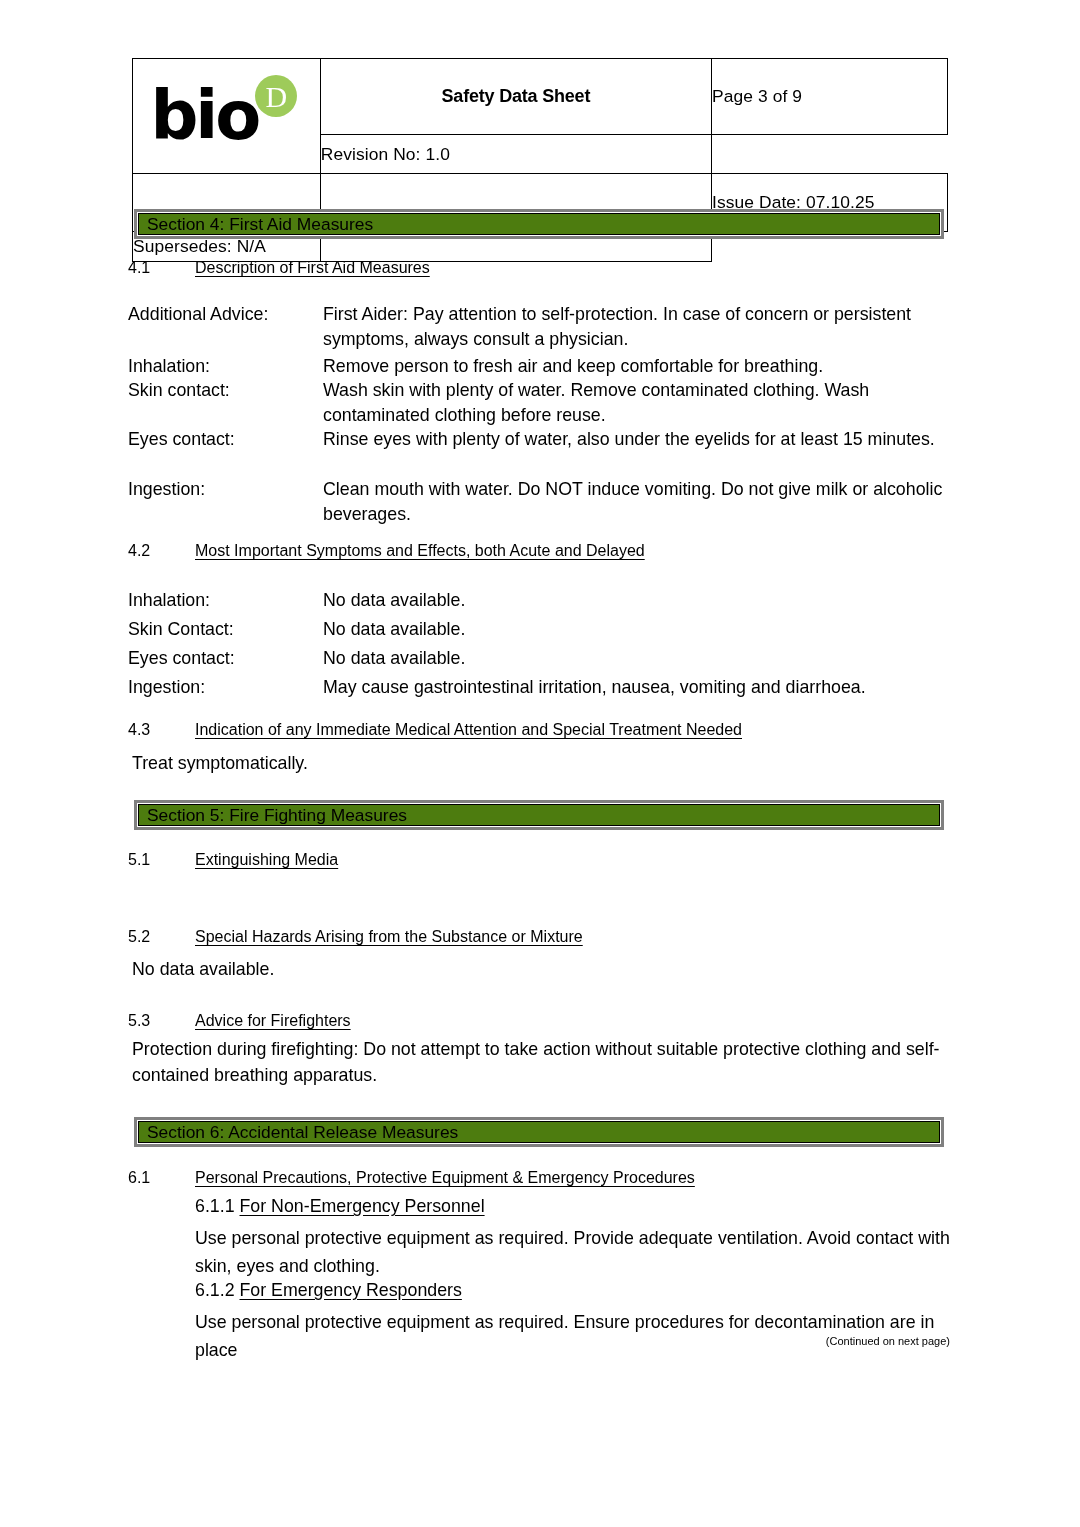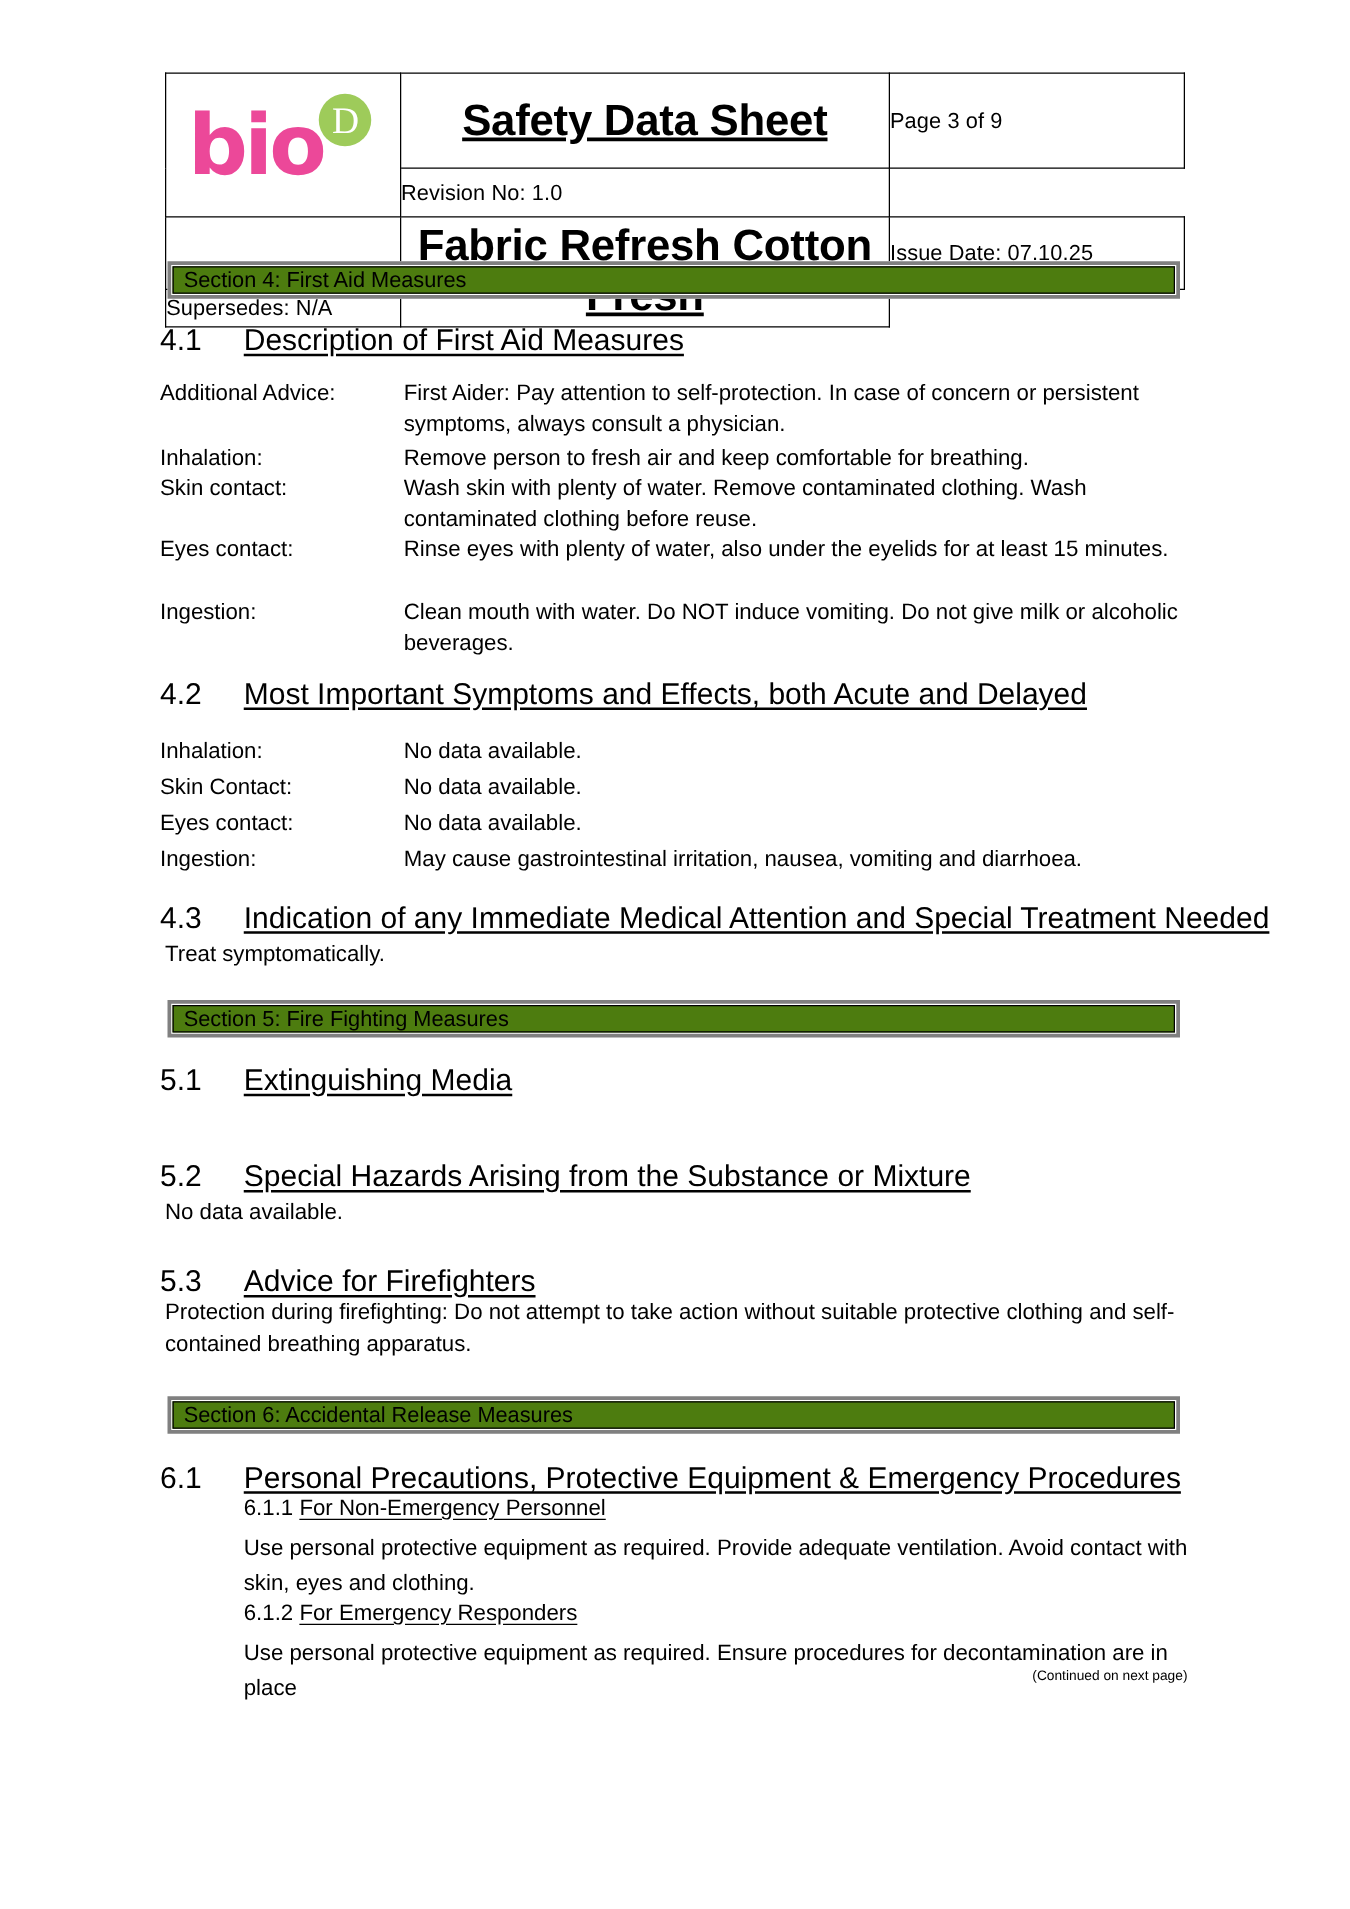--- a/index.html
+++ b/index.html
@@ -41,25 +41,24 @@
   }
   .cell-logo {
     width: 178px;
     height: 114px;
     text-align: center;
   }
   .cell-title {
     width: 372px;
     text-align: center;
     font-weight: bold;
-    font-size: 35px;
+    font-size: 18px;
     letter-spacing: -0.2px;
     height: 57px;
     padding-bottom: 2px;
-    text-decoration: underline;
   }
   .cell-info {
     width: 224px;
     height: 28.5px;
     font-size: 17.4px;
     padding-left: 8px;
     white-space: nowrap;
     letter-spacing: 0.1px;
   }
 
@@ -72,21 +71,21 @@
   }
   .logo-bio {
     position: absolute;
     left: 0;
     top: 2px;
     font-family: "DejaVu Sans", sans-serif;
     font-weight: bold;
     font-size: 67px;
     line-height: 78px;
     letter-spacing: -3px;
-    color: #ec4899;
+    color: #000000;
   }
   .logo-d-circle {
     position: absolute;
     left: 105px;
     top: 0px;
     width: 42px;
     height: 42px;
     border-radius: 50%;
     background: #9ECB5A;
   }
@@ -130,21 +129,21 @@
     transform: translateY(-50%);
     font-size: 17.4px;
     white-space: nowrap;
     letter-spacing: 0px;
   }
 
   
   .sub-head {
     position: absolute;
     left: 128px;
-    font-size: 24px;
+    font-size: 16px;
     white-space: nowrap;
   }
   .sub-head .num {
     display: inline-block;
     width: 67px;
   }
   .sub-head .ttl {
     text-decoration: underline;
     text-underline-offset: 2.5px;
   }

